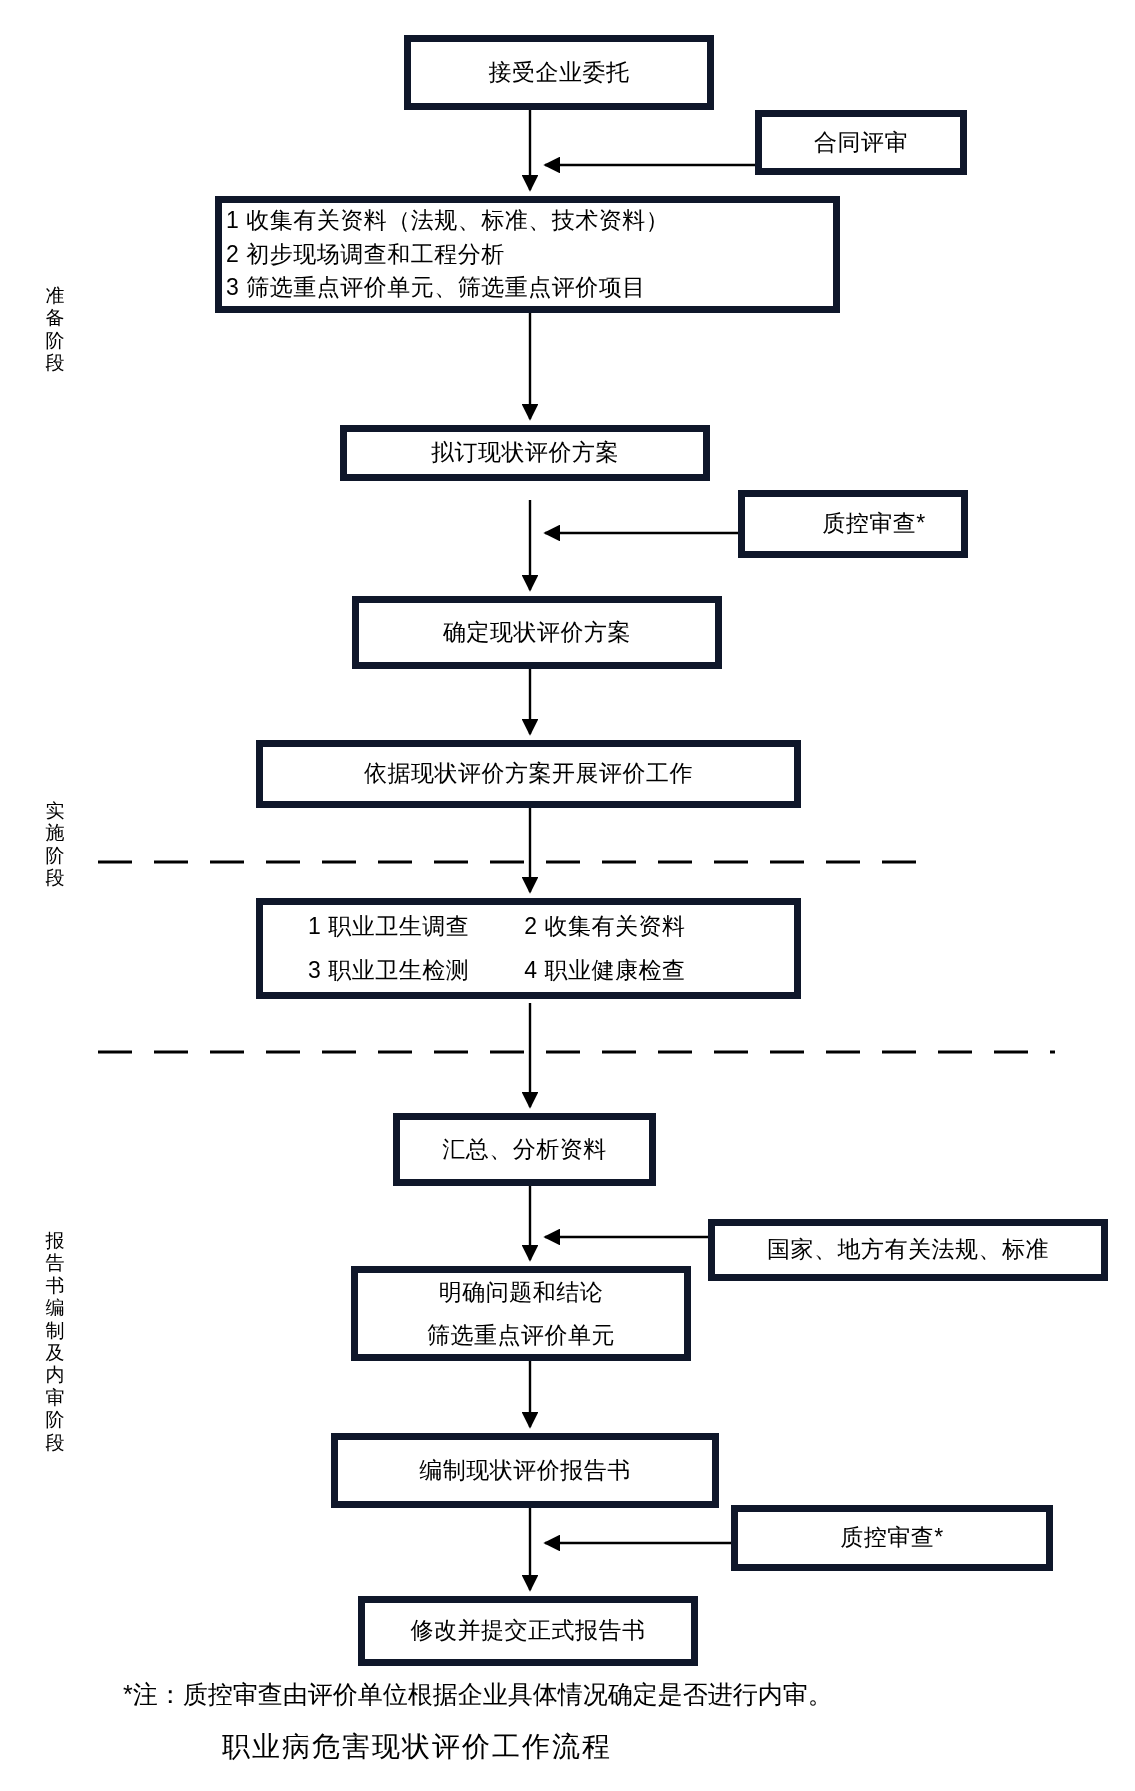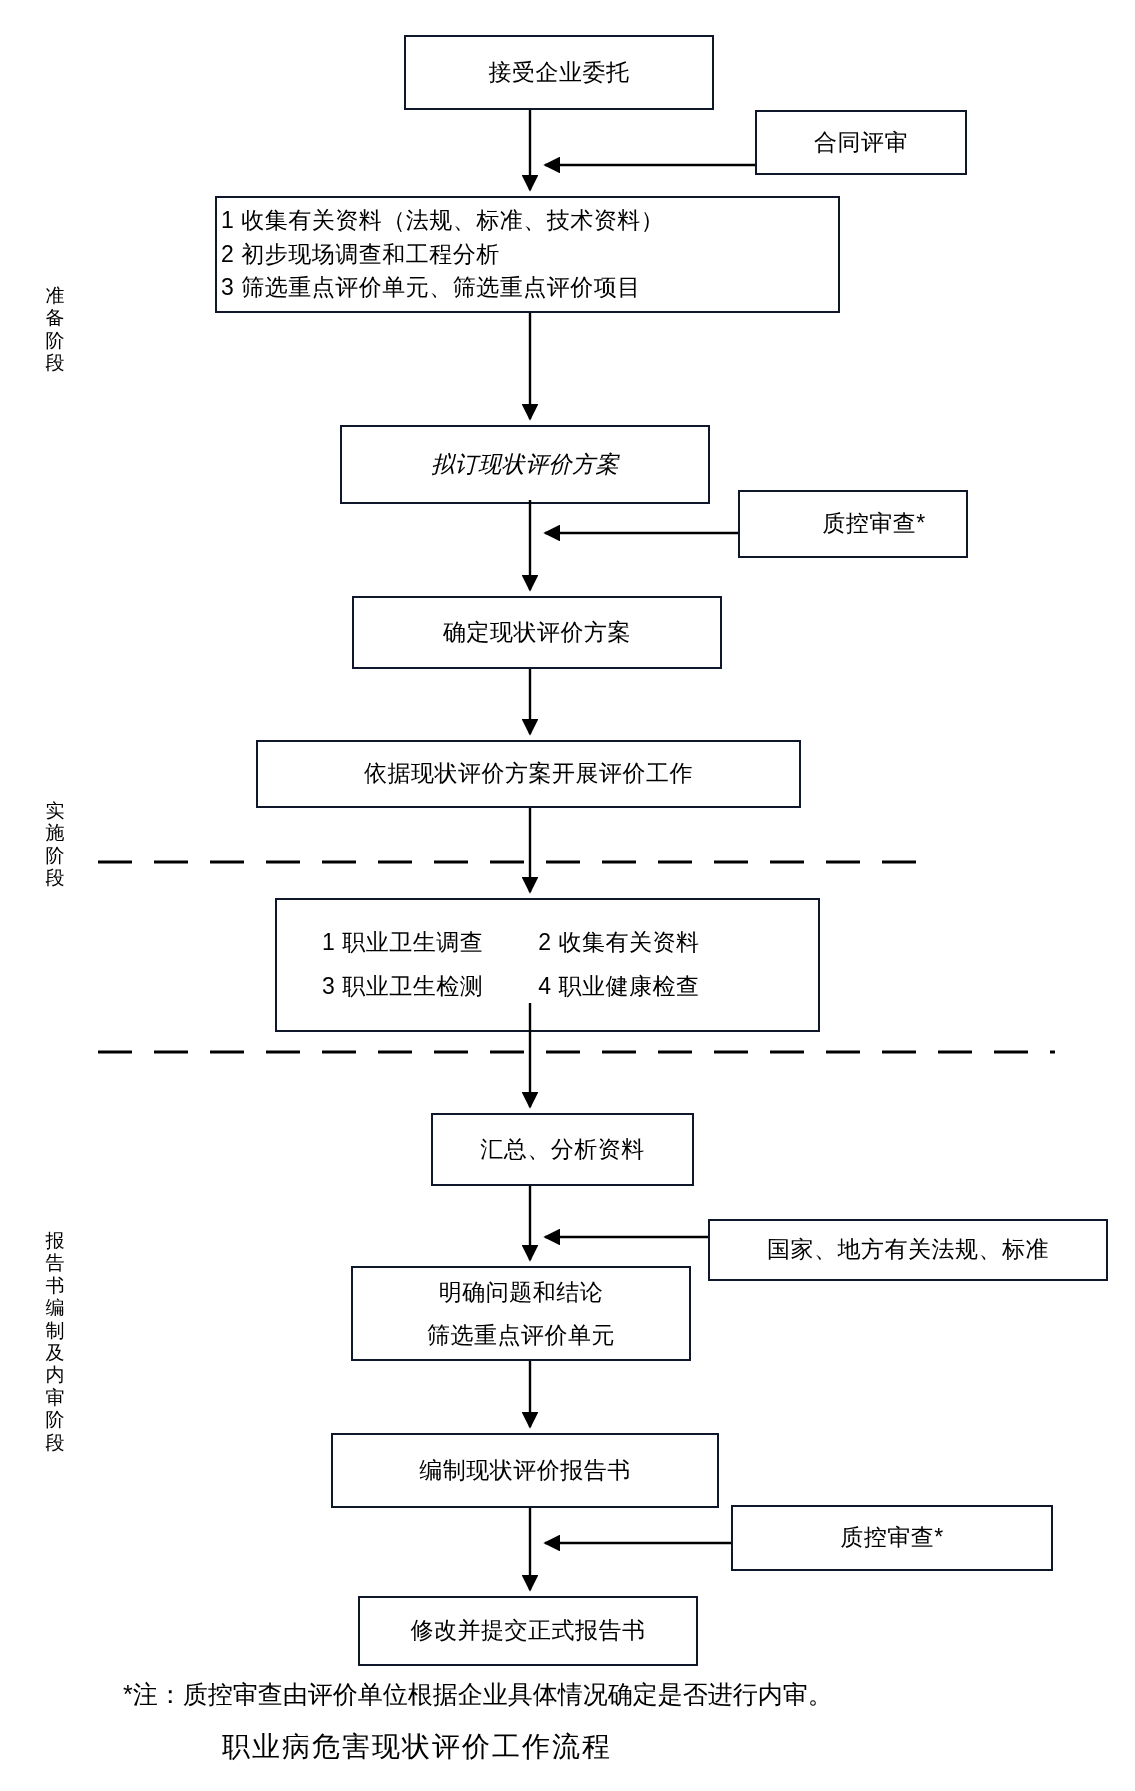--- a/index.html
+++ b/index.html
@@ -16,21 +16,21 @@
     overflow: hidden;
   }
   #canvas {
     position: absolute;
     left: 0; top: 0;
     width: 1135px;
     height: 1791px;
   }
   .box {
     position: absolute;
-    border: 2px solid #0f172a;
+    border: 7px solid #0f172a;
     background: #ffffff;
     box-sizing: border-box;
     display: flex;
     flex-direction: column;
     align-items: center;
     justify-content: center;
     text-align: center;
     font-size: 23px;
     line-height: 1.45;
     letter-spacing: 0.5px;
@@ -86,42 +86,42 @@
   <div class="box" style="left:755px; top:110px; width:212px; height:65px;">
     <span class="line">合同评审</span>
   </div>
 
   <div class="box left-align" style="left:215px; top:196px; width:625px; height:117px; padding-left:4px;">
     <span class="line">1 收集有关资料（法规、标准、技术资料）</span>
     <span class="line">2 初步现场调查和工程分析</span>
     <span class="line">3 筛选重点评价单元、筛选重点评价项目</span>
   </div>
 
-  <div class="box" style="left:340px; top:425px; width:370px; height:79px;font-style:italic;">
+  <div class="box" style="left:340px; top:425px; width:370px; height:56px;">
     <span class="line">拟订现状评价方案</span>
   </div>
 
   <div class="box" style="left:738px; top:490px; width:230px; height:68px;padding-left:42px;">
     <span class="line">质控审查*</span>
   </div>
 
   <div class="box" style="left:352px; top:596px; width:370px; height:73px;">
     <span class="line">确定现状评价方案</span>
   </div>
 
   <div class="box" style="left:256px; top:740px; width:545px; height:68px;">
     <span class="line">依据现状评价方案开展评价工作</span>
   </div>
 
-  <div class="box left-align" style="left:256px; top:898px; width:545px; height:134px; padding-left:45px; line-height:1.9;margin-left:19px;">
+  <div class="box left-align" style="left:256px; top:898px; width:545px; height:101px; padding-left:45px; line-height:1.9;">
     <span class="line">1 职业卫生调查        2 收集有关资料</span>
     <span class="line">3 职业卫生检测        4 职业健康检查</span>
   </div>
 
-  <div class="box" style="left:393px; top:1113px; width:263px; height:73px;margin-left:38px;">
+  <div class="box" style="left:393px; top:1113px; width:263px; height:73px;">
     <span class="line">汇总、分析资料</span>
   </div>
 
   <div class="box" style="left:708px; top:1219px; width:400px; height:62px;">
     <span class="line">国家、地方有关法规、标准</span>
   </div>
 
   <div class="box" style="left:351px; top:1266px; width:340px; height:95px; line-height:1.85;">
     <span class="line">明确问题和结论</span>
     <span class="line">筛选重点评价单元</span>

